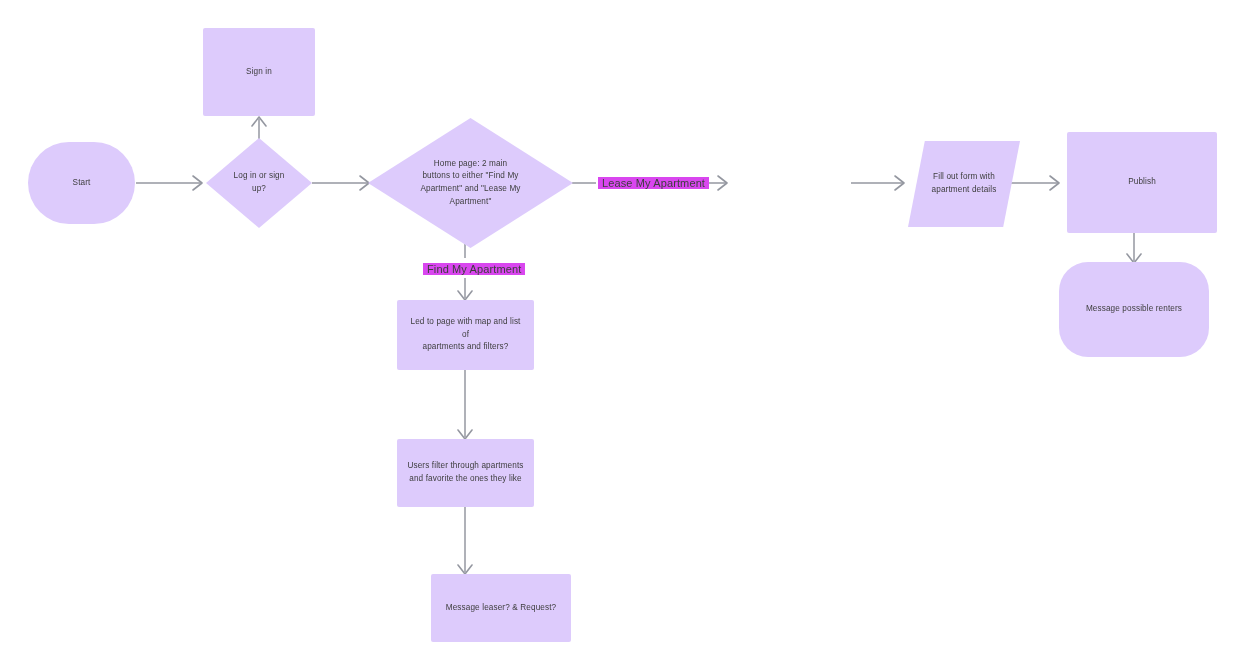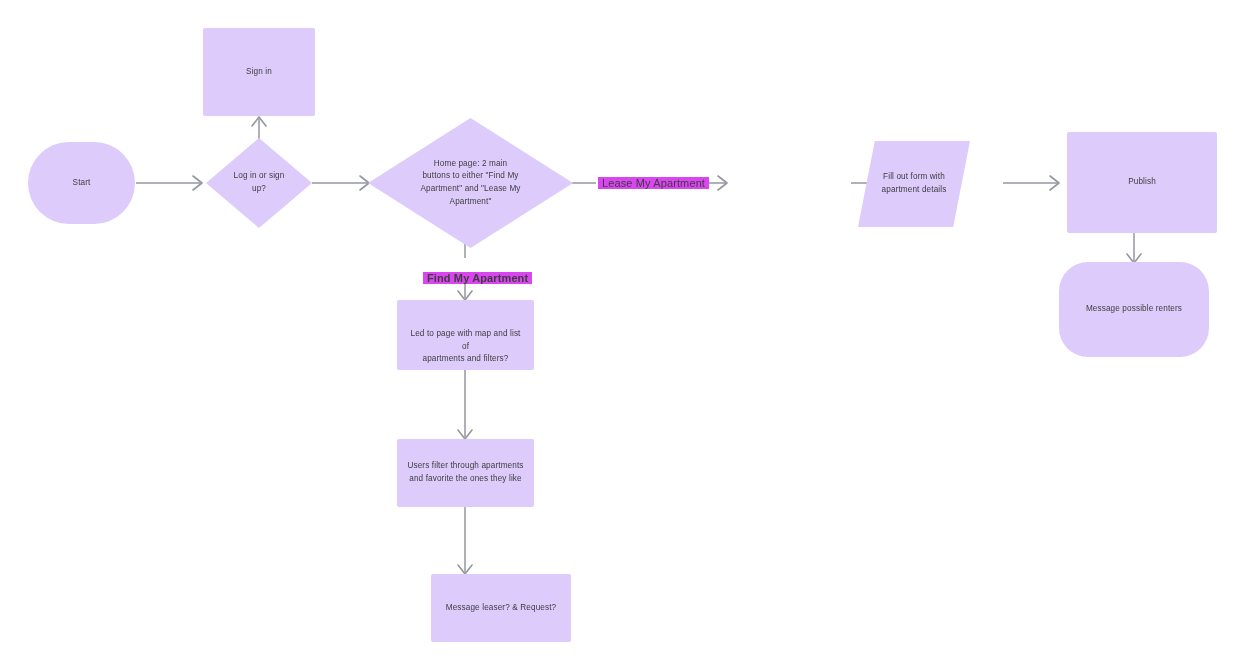--- a/index.html
+++ b/index.html
@@ -160,37 +160,37 @@
     <span class="dshape"></span>
     <span class="label">Home page: 2 main
 buttons to either "Find My
 Apartment" and "Lease My
 Apartment"</span>
   </div>
 
   <div class="edge-label" style="left:598px; top:177px;">Lease My Apartment</div>
 
 
-  <div class="node parallelogram" style="left:858px; top:141px; width:112px; height:86px;">
+  <div class="node parallelogram" style="left:908px; top:141px; width:112px; height:86px;">
     <span class="pshape"></span>
     <span class="label">Fill out form with
 apartment details</span>
   </div>
 
   <div class="node fill rect" style="left:1059px; top:132px; width:150px; height:101px;margin-left:8px;">
     <span class="label">Publish</span>
   </div>
 
   <div class="node fill rect" style="left:1059px; top:262px; width:150px; height:95px;border-radius:29px;">
     <span class="label">Message possible renters</span>
   </div>
 
-  <div class="edge-label" style="left:423px; top:272px;font-weight:bold;">Find My Apartment</div>
-
-  <div class="node fill rect" style="left:397px; top:300px; width:137px; height:70px;align-items:flex-end;">
+  <div class="edge-label" style="left:423px; top:263px;">Find My Apartment</div>
+
+  <div class="node fill rect" style="left:397px; top:300px; width:137px; height:70px;">
     <span class="label">Led to page with map and list of
 apartments and filters?</span>
   </div>
 
   <div class="node fill rect" style="left:397px; top:439px; width:137px; height:68px;">
     <span class="label">Users filter through apartments
 and favorite the ones they like</span>
   </div>
 
   <div class="node fill rect" style="left:395px; top:574px; width:140px; height:68px;margin-left:36px;">

